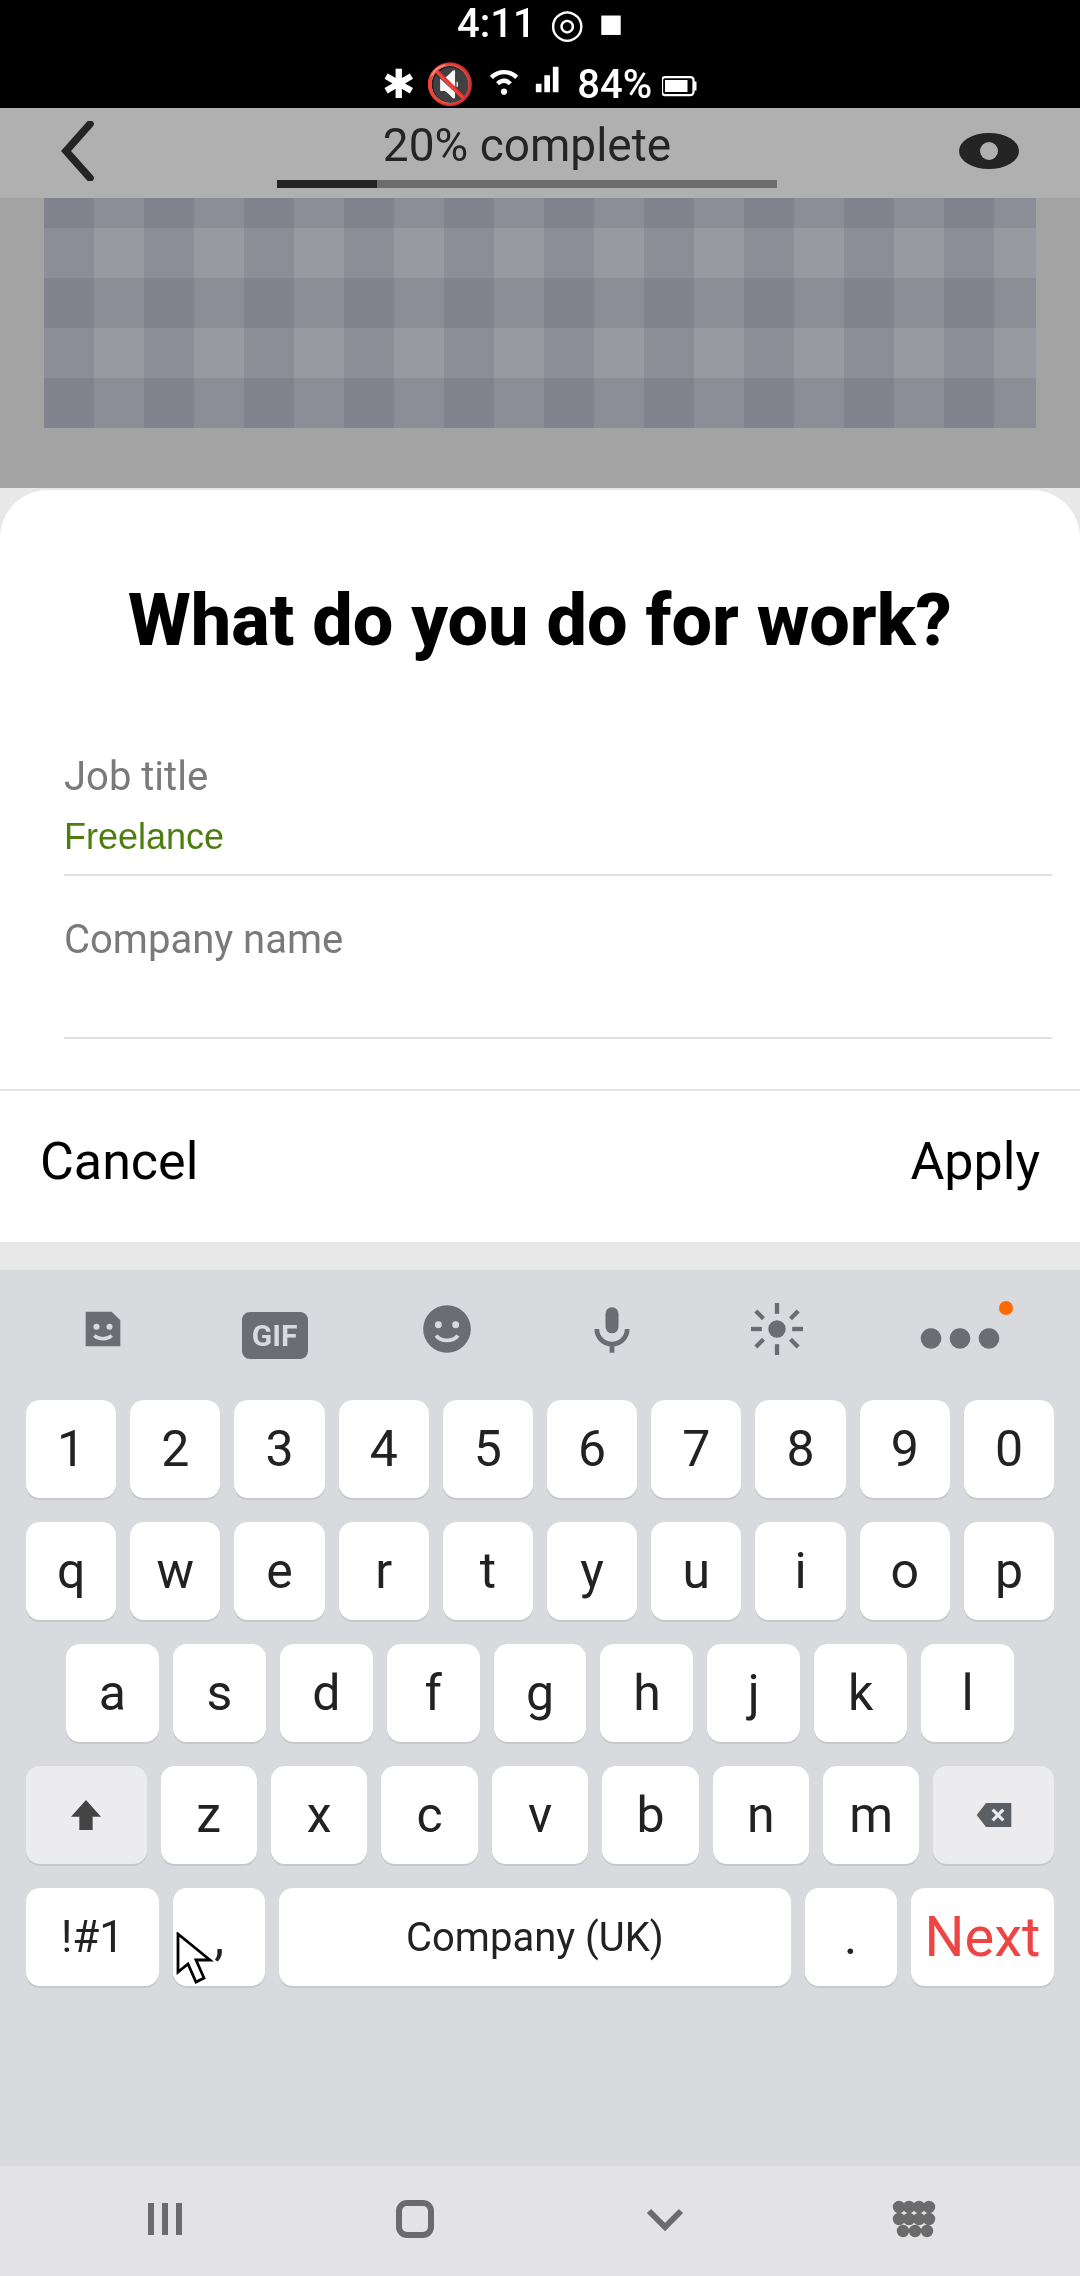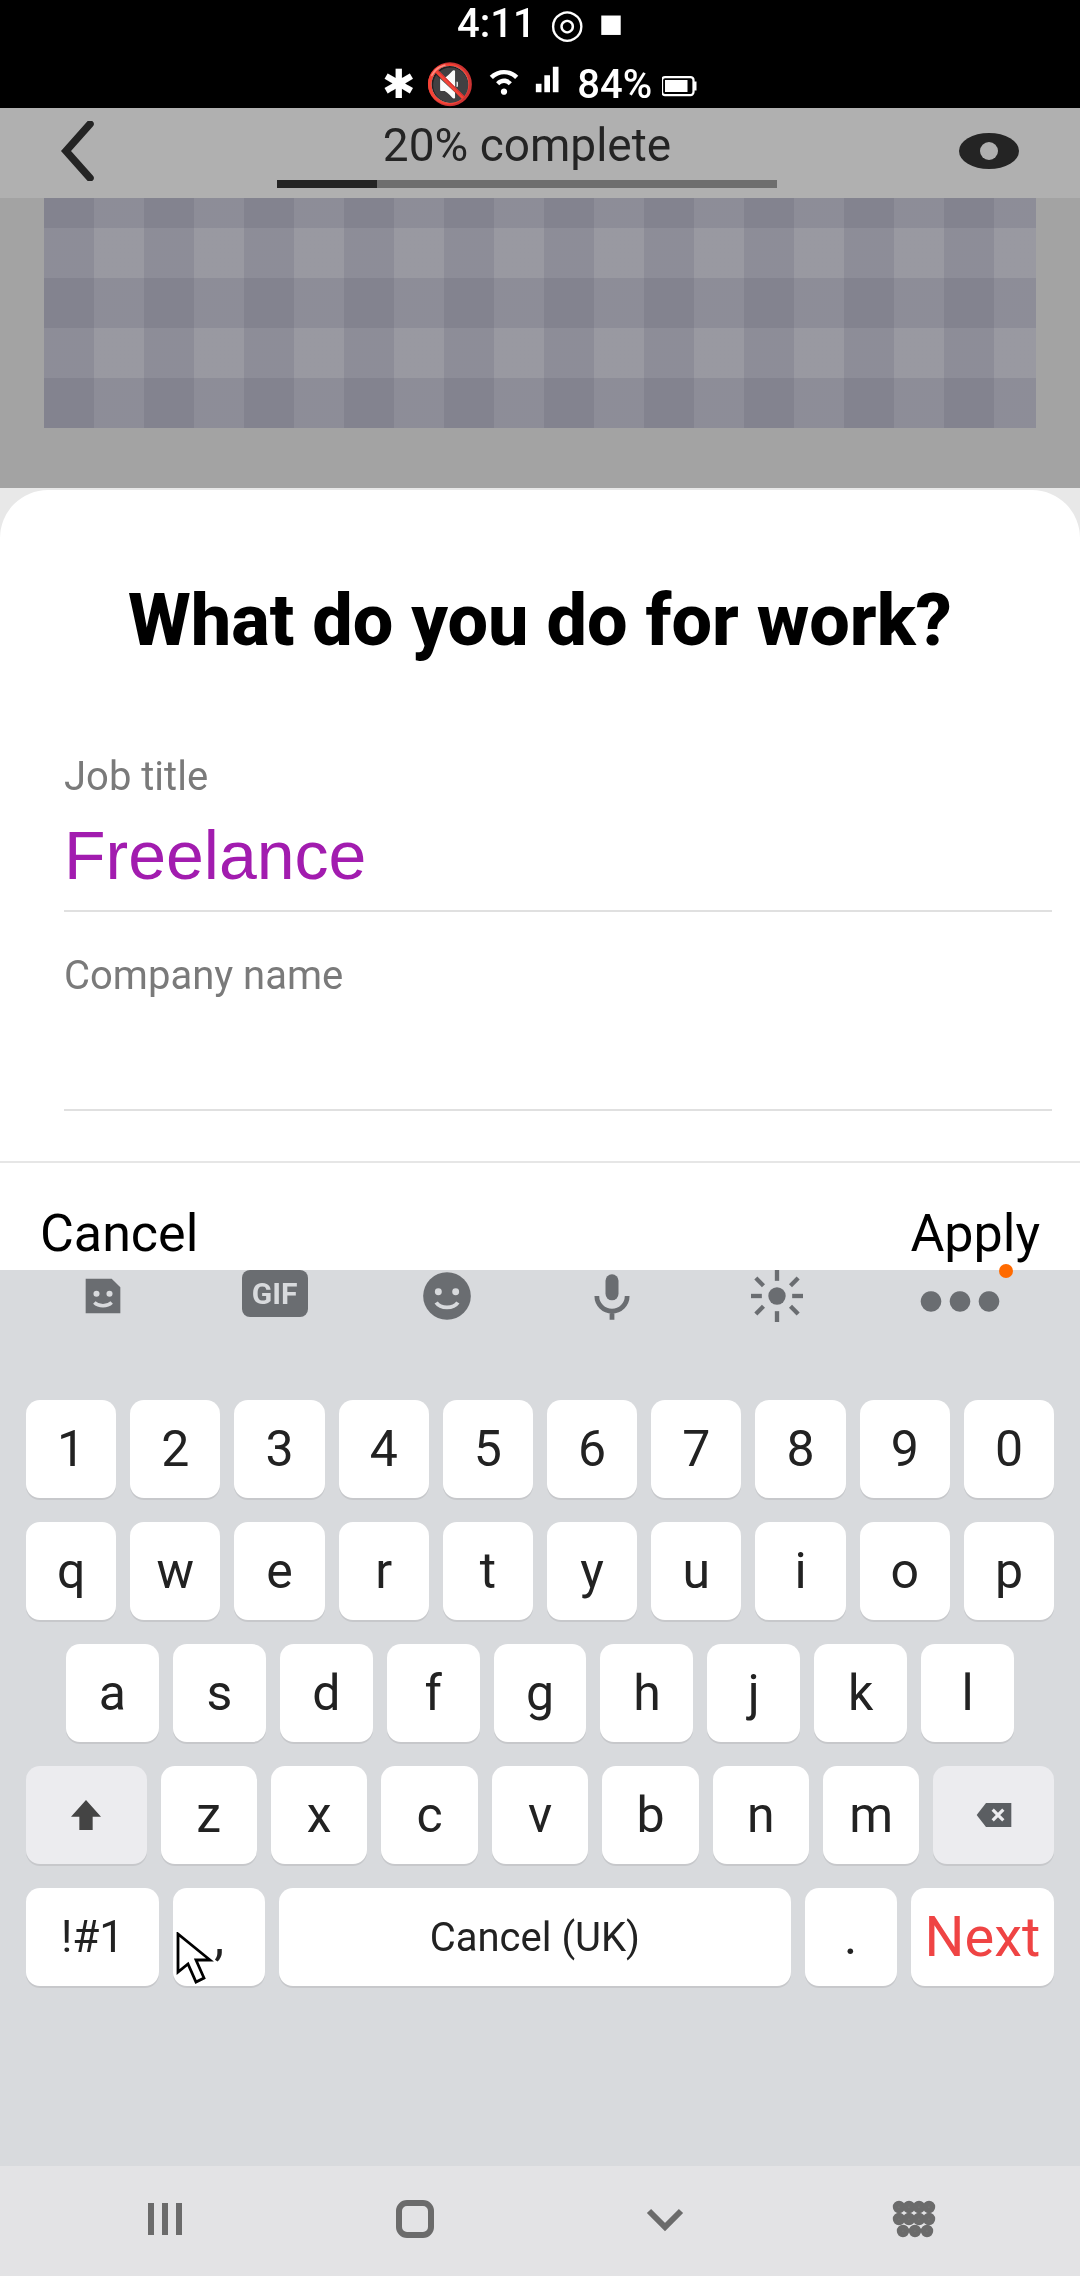--- a/index.html
+++ b/index.html
@@ -34,36 +34,36 @@
   .modal {
     position: absolute; top: 490px; left: 0; right: 0;
     background: #fff; border-radius: 48px 48px 0 0;
     padding: 64px 0 0;
   }
   .modal h1 { font-size: 72px; font-weight: 800; text-align:center; padding: 24px 40px 50px;}
   .form-area { padding: 10px 28px 50px; margin-left: 36px; }
   .field-label { color: #7a7a7a; font-size: 40px; margin-top: 30px;}
   .field-input {
     width: 100%; border: none; border-bottom: 2px solid #e0e0e0;
-    font-size: 68px; padding: 16px 0 16px; outline: none; color:#a21caf; background:transparent;
+    font-size: 36px; padding: 16px 0 16px; outline: none; color:#4d7c0f; background:transparent;
   }
   .field-group-2 { margin-top: 40px; }
   .modal-actions {
     display:flex; justify-content:space-between; border-top: 2px solid #e6e6e6;
     padding: 40px 40px 50px; font-size: 52px;
   }
   .modal-actions div { cursor:pointer; }
 
   
   .kbd {
     position:absolute; left:0; right:0; top: 1270px; bottom:0;
     background: #d8dadd; display:flex; flex-direction:column;
   }
   .kbd-toolbar {
-    display:flex; justify-content:space-around; align-items:flex-start;
+    display:flex; justify-content:space-around; align-items:center;
     height: 130px; padding: 0 20px;
   }
   .kbd-toolbar .ticon { color:#6a6d71; font-size:48px; position:relative;}
   .kbd-toolbar svg { width:52px; height:52px; fill:#6a6d71; }
   .more-dot-orange { position:absolute; top:-6px; right:-10px; width:14px; height:14px; background:#ff6a00; border-radius:50%; }
 
   .kbd-rows { padding: 0 26px 20px; display:flex; flex-direction:column; gap:24px; }
   .krow { display:flex; gap: 14px; }
   .kkey {
     background:#fff; border-radius:14px; flex:1; height: 98px;
@@ -259,21 +259,21 @@
       <div class="kkey bksp">
         <svg viewBox="0 0 30 24">
             <path d="M9 3 L28 3 L28 21 L9 21 L2 12 Z" fill="#5b5e62"></path>
             <path d="M14 8 L22 16 M22 8 L14 16" stroke="#ececef" stroke-width="2.4"></path>
           </svg>
       </div>
     </div>
     <div class="krow">
       <div class="kkey sym">!#1</div>
       <div class="kkey" style="flex:0.9">,</div>
-      <div class="kkey space">Cancel (UK)</div>
+      <div class="kkey space">Company (UK)</div>
       <div class="kkey" style="flex:0.9">.</div>
       <div class="kkey next">Next</div>
     </div>
   </div>
 
   <div class="navbar">
     <div class="nbtn">
       <svg viewBox="0 0 24 24">
           <path d="M5 4v16M12 4v16M19 4v16"></path>
         </svg>

